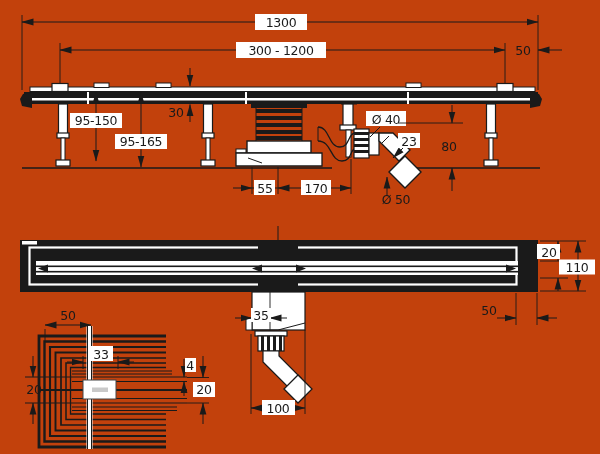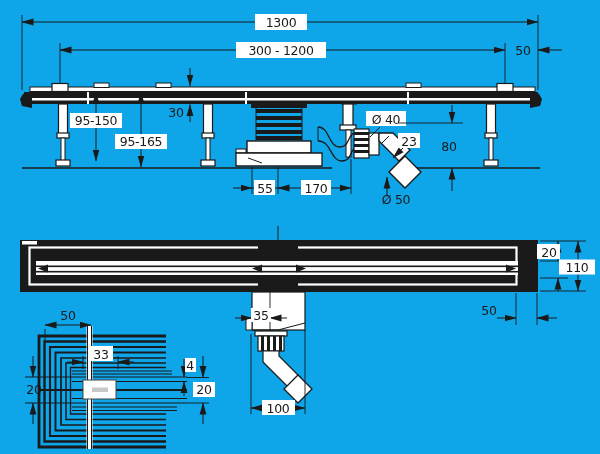--- a/index.html
+++ b/index.html
@@ -1,16 +1,16 @@
 <!DOCTYPE html>
 <html><head>
 <meta charset="utf-8">
 <style>
   html,body{margin:0;padding:0;background:#e8e8e8;}
-  .stage{width:600px;height:454px;background:#0ea5e9;position:relative;overflow:hidden;
+  .stage{width:600px;height:454px;background:#c2410c;position:relative;overflow:hidden;
          font-family:"DejaVu Sans", sans-serif;}
   svg{display:block;}
   text{font-family:"DejaVu Sans", sans-serif;font-size:12.5px;fill:#1a1a1a;letter-spacing:-0.3px;}
   .ln{stroke:#1a1a1a;fill:none;}
   .thin{stroke-width:1;}
   .dim{stroke:#1a1a1a;stroke-width:1;fill:none;}
   .ext{stroke:#1a1a1a;stroke-width:0.9;fill:none;}
   .fw{fill:#ffffff;stroke:#1a1a1a;}
   .fb{fill:#1a1a1a;stroke:none;}
   .wt{fill:#ffffff;stroke:none;}

